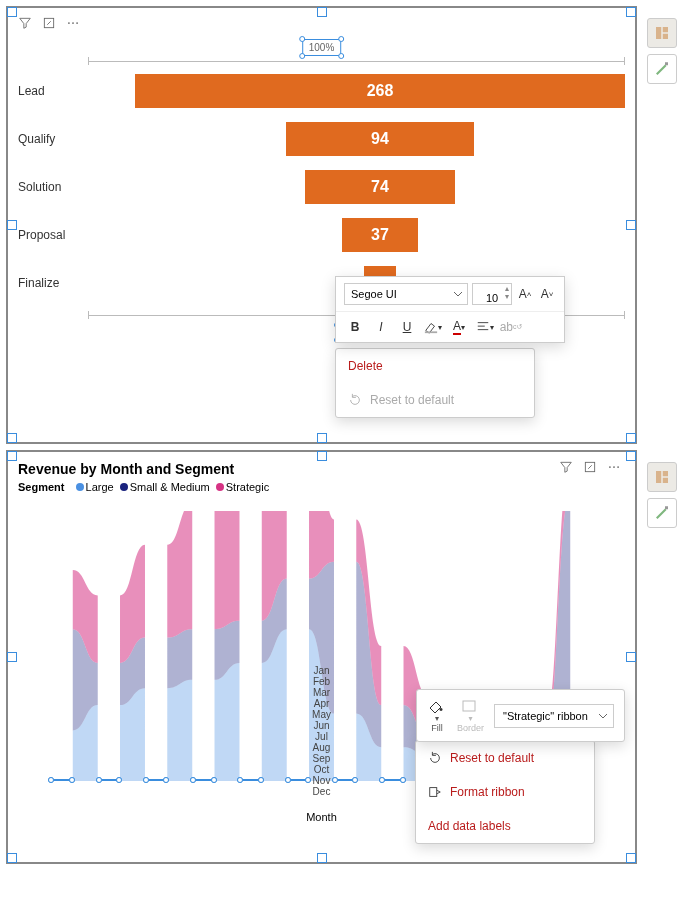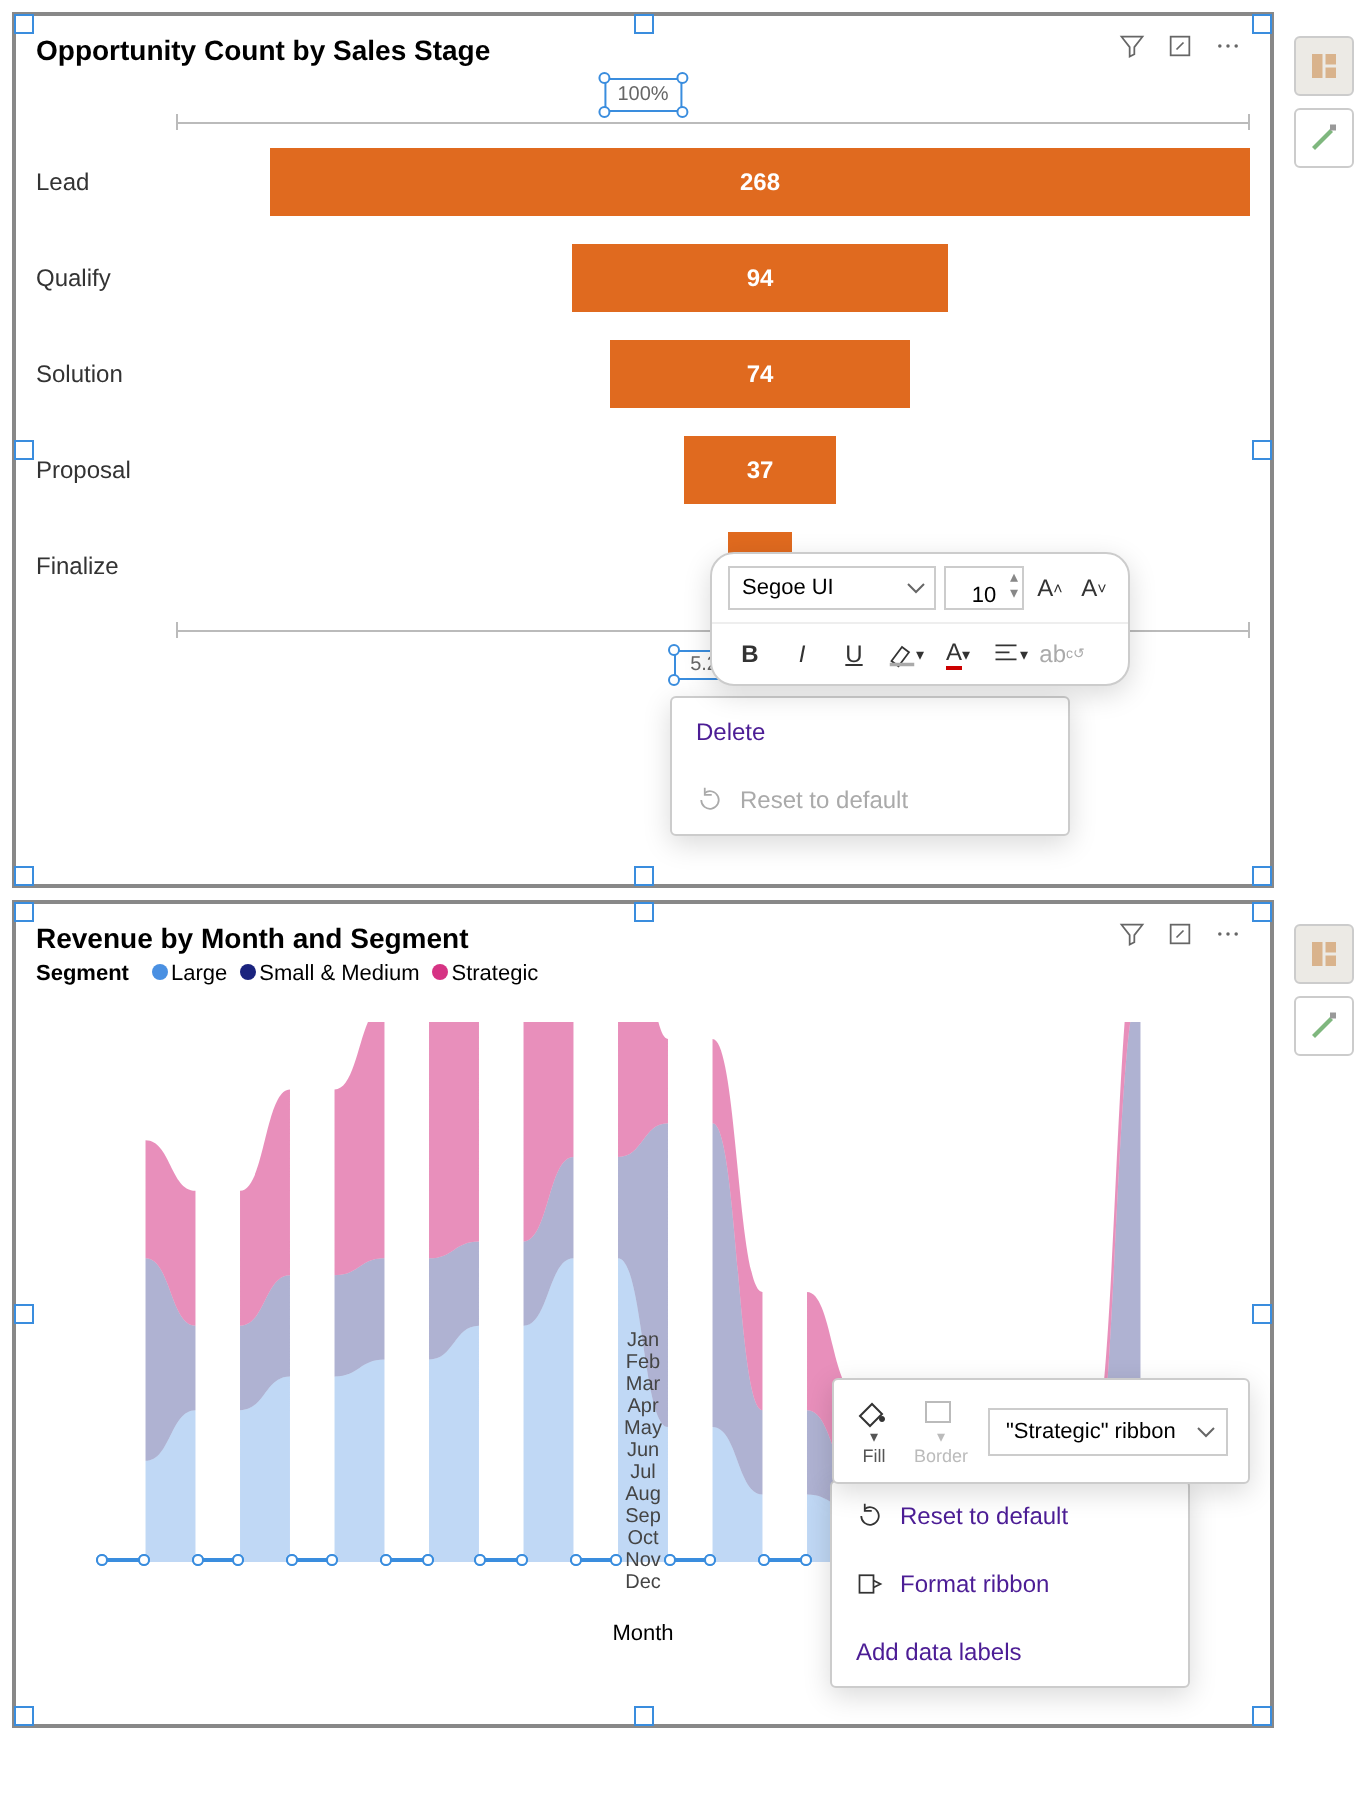--- a/index.html
+++ b/index.html
@@ -28,36 +28,36 @@
   .funnel-wrap { margin-top: 24px; position: relative; }
   .pct-chip { position: absolute; top: -18px; left: 50%; transform: translateX(-50%); font-size: 10px; color: #666; padding: 2px 6px; border: 1px solid #3a8dde; background: #fff; }
   .pct-chip .c { position: absolute; width: 6px; height: 6px; border: 1px solid #3a8dde; background: #fff; border-radius: 50%; }
   .pct-chip .c.tl { top:-4px; left:-4px;} .pct-chip .c.tr{top:-4px;right:-4px;} .pct-chip .c.bl{bottom:-4px;left:-4px;} .pct-chip .c.br{bottom:-4px;right:-4px;}
   .funnel-axis { height: 8px; border-top: none; border-bottom: none; margin: 0 0 6px 70px; position: relative; }
   .funnel-axis .line { position:absolute; left:0; right:0; top:4px; height:1px; background:#bbb;}
   .funnel-axis .tick { position:absolute; width:1px; height:8px; background:#bbb; top:0;}
   .funnel-row { display: flex; align-items: center; height: 40px; margin-bottom: 8px; }
   .funnel-label { width: 70px; font-size: 12px; color: #333; }
   .funnel-bararea { flex: 1; display: flex; justify-content: center; }
-  .funnel-bar { height: 34px; background: #e06a1f; color: #fff; font-size: 12px; font-weight: 600; display: flex; align-items: center; justify-content: center; margin-left: 47px; }
+  .funnel-bar { height: 34px; background: #e06a1f; color: #fff; font-size: 16px; font-weight: 600; display: flex; align-items: center; justify-content: center; margin-left: 47px; }
   .funnel-rate { font-size: 10px; color: #666; text-align:center; position: relative; width: 40px; margin: 0 auto; border:1px solid #3a8dde; padding:1px 2px;}
   .funnel-rate .c { position:absolute; width:6px;height:6px;border:1px solid #3a8dde;background:#fff;border-radius:50%;}
   .funnel-rate .c.tl{top:-4px;left:-4px;}.funnel-rate .c.tr{top:-4px;right:-4px;}.funnel-rate .c.bl{bottom:-4px;left:-4px;}.funnel-rate .c.br{bottom:-4px;right:-4px;}
 
   
-  .fmt-pop { position: absolute; right: 70px; top: 268px; width: 210px; background:#fff; border:1px solid #ccc; border-radius:12px; box-shadow: 0 4px 14px rgba(0,0,0,.15); z-index:10;}
+  .fmt-pop { position: absolute; right: 70px; top: 268px; width: 230px; background:#fff; border:1px solid #ccc; border-radius:0; box-shadow: 0 4px 14px rgba(0,0,0,.15); z-index:10;}
   .fmt-row1, .fmt-row2 { display:flex; align-items:center; gap:4px; padding:6px 8px;}
   .fmt-row1 { border-bottom:1px solid #eee;}
   .font-sel { border:1px solid #ccc; height:22px; font-size:11px; padding:0 14px 0 6px; display:flex; align-items:center; flex:1; position:relative; cursor:pointer;}
   .font-sel .chev{position:absolute;right:4px;top:5px;}
   .size-sel { border:1px solid #ccc; height:22px; width:40px; font-size:11px; display:flex;align-items:flex-end;justify-content:center;position:relative;cursor:pointer;}
   .fmt-icn { width:18px; height:18px; display:flex; align-items:center; justify-content:center; font-size:12px; cursor:pointer; color:#333;}
   .fmt-row2 .fmt-icn { width:22px;}
   .ctx-menu { position:absolute; right:100px; top:340px; width:200px; background:#fff; border:1px solid #ccc; border-radius:3px; box-shadow:0 4px 14px rgba(0,0,0,.15); z-index:9; font-size:12px;}
-  .ctx-item { padding:10px 12px; display:flex; align-items:center; gap:8px; cursor:pointer; color:#4c1d95;}
+  .ctx-item { padding:10px 12px; display:flex; align-items:center; gap:8px; cursor:pointer; color:#b91c1c;}
   .ctx-item.disabled{color:#aaa;cursor:default;}
 
   
   .legend { font-size:11px; margin-top:4px; display:flex; align-items:center; gap:4px;}
   .lg-dot{width:8px;height:8px;border-radius:50%;display:inline-block;}
   .ribbon-area { position:relative; height:300px; margin-top:18px;}
   .xaxis { position:absolute; bottom:14px; left:20px; right:20px; display:flex; font-size:10px; color:#444;flex-direction:column;}
   .xaxis div{flex:1;text-align:center;}
   .xlabel{ text-align:center; font-size:11px; margin-top:0px;}
   .bars{position:absolute;left:20px;right:20px;bottom:30px;top:0;}
@@ -98,21 +98,20 @@
         </svg>
     </div>
     <div class="side-btn">
       <svg viewBox="0 0 24 24">
           <path d="M4 18 L16 6 L18 8 L6 20 Z" fill="#7fb77e"></path>
           <rect x="16" y="3" width="4" height="4" fill="#999"></rect>
         </svg>
     </div>
   </div>
   <div class="chart-head">
-    <span>Opportunity Count by Sales Stage</span>
     <div class="head-icons">
       <span><svg viewBox="0 0 24 24">
             <path d="M3 4h18l-7 9v6l-4 2v-8z" fill="none" stroke="#666" stroke-width="1.5"></path>
           </svg></span>
       <span><svg viewBox="0 0 24 24">
             <rect x="4" y="4" width="16" height="16" fill="none" stroke="#666" stroke-width="1.5"></rect>
             <path d="M9 15l6-6" stroke="#666" stroke-width="1.5"></path>
           </svg></span>
       <span><svg viewBox="0 0 24 24">
             <circle cx="5" cy="12" r="1.5" fill="#666"></circle>

